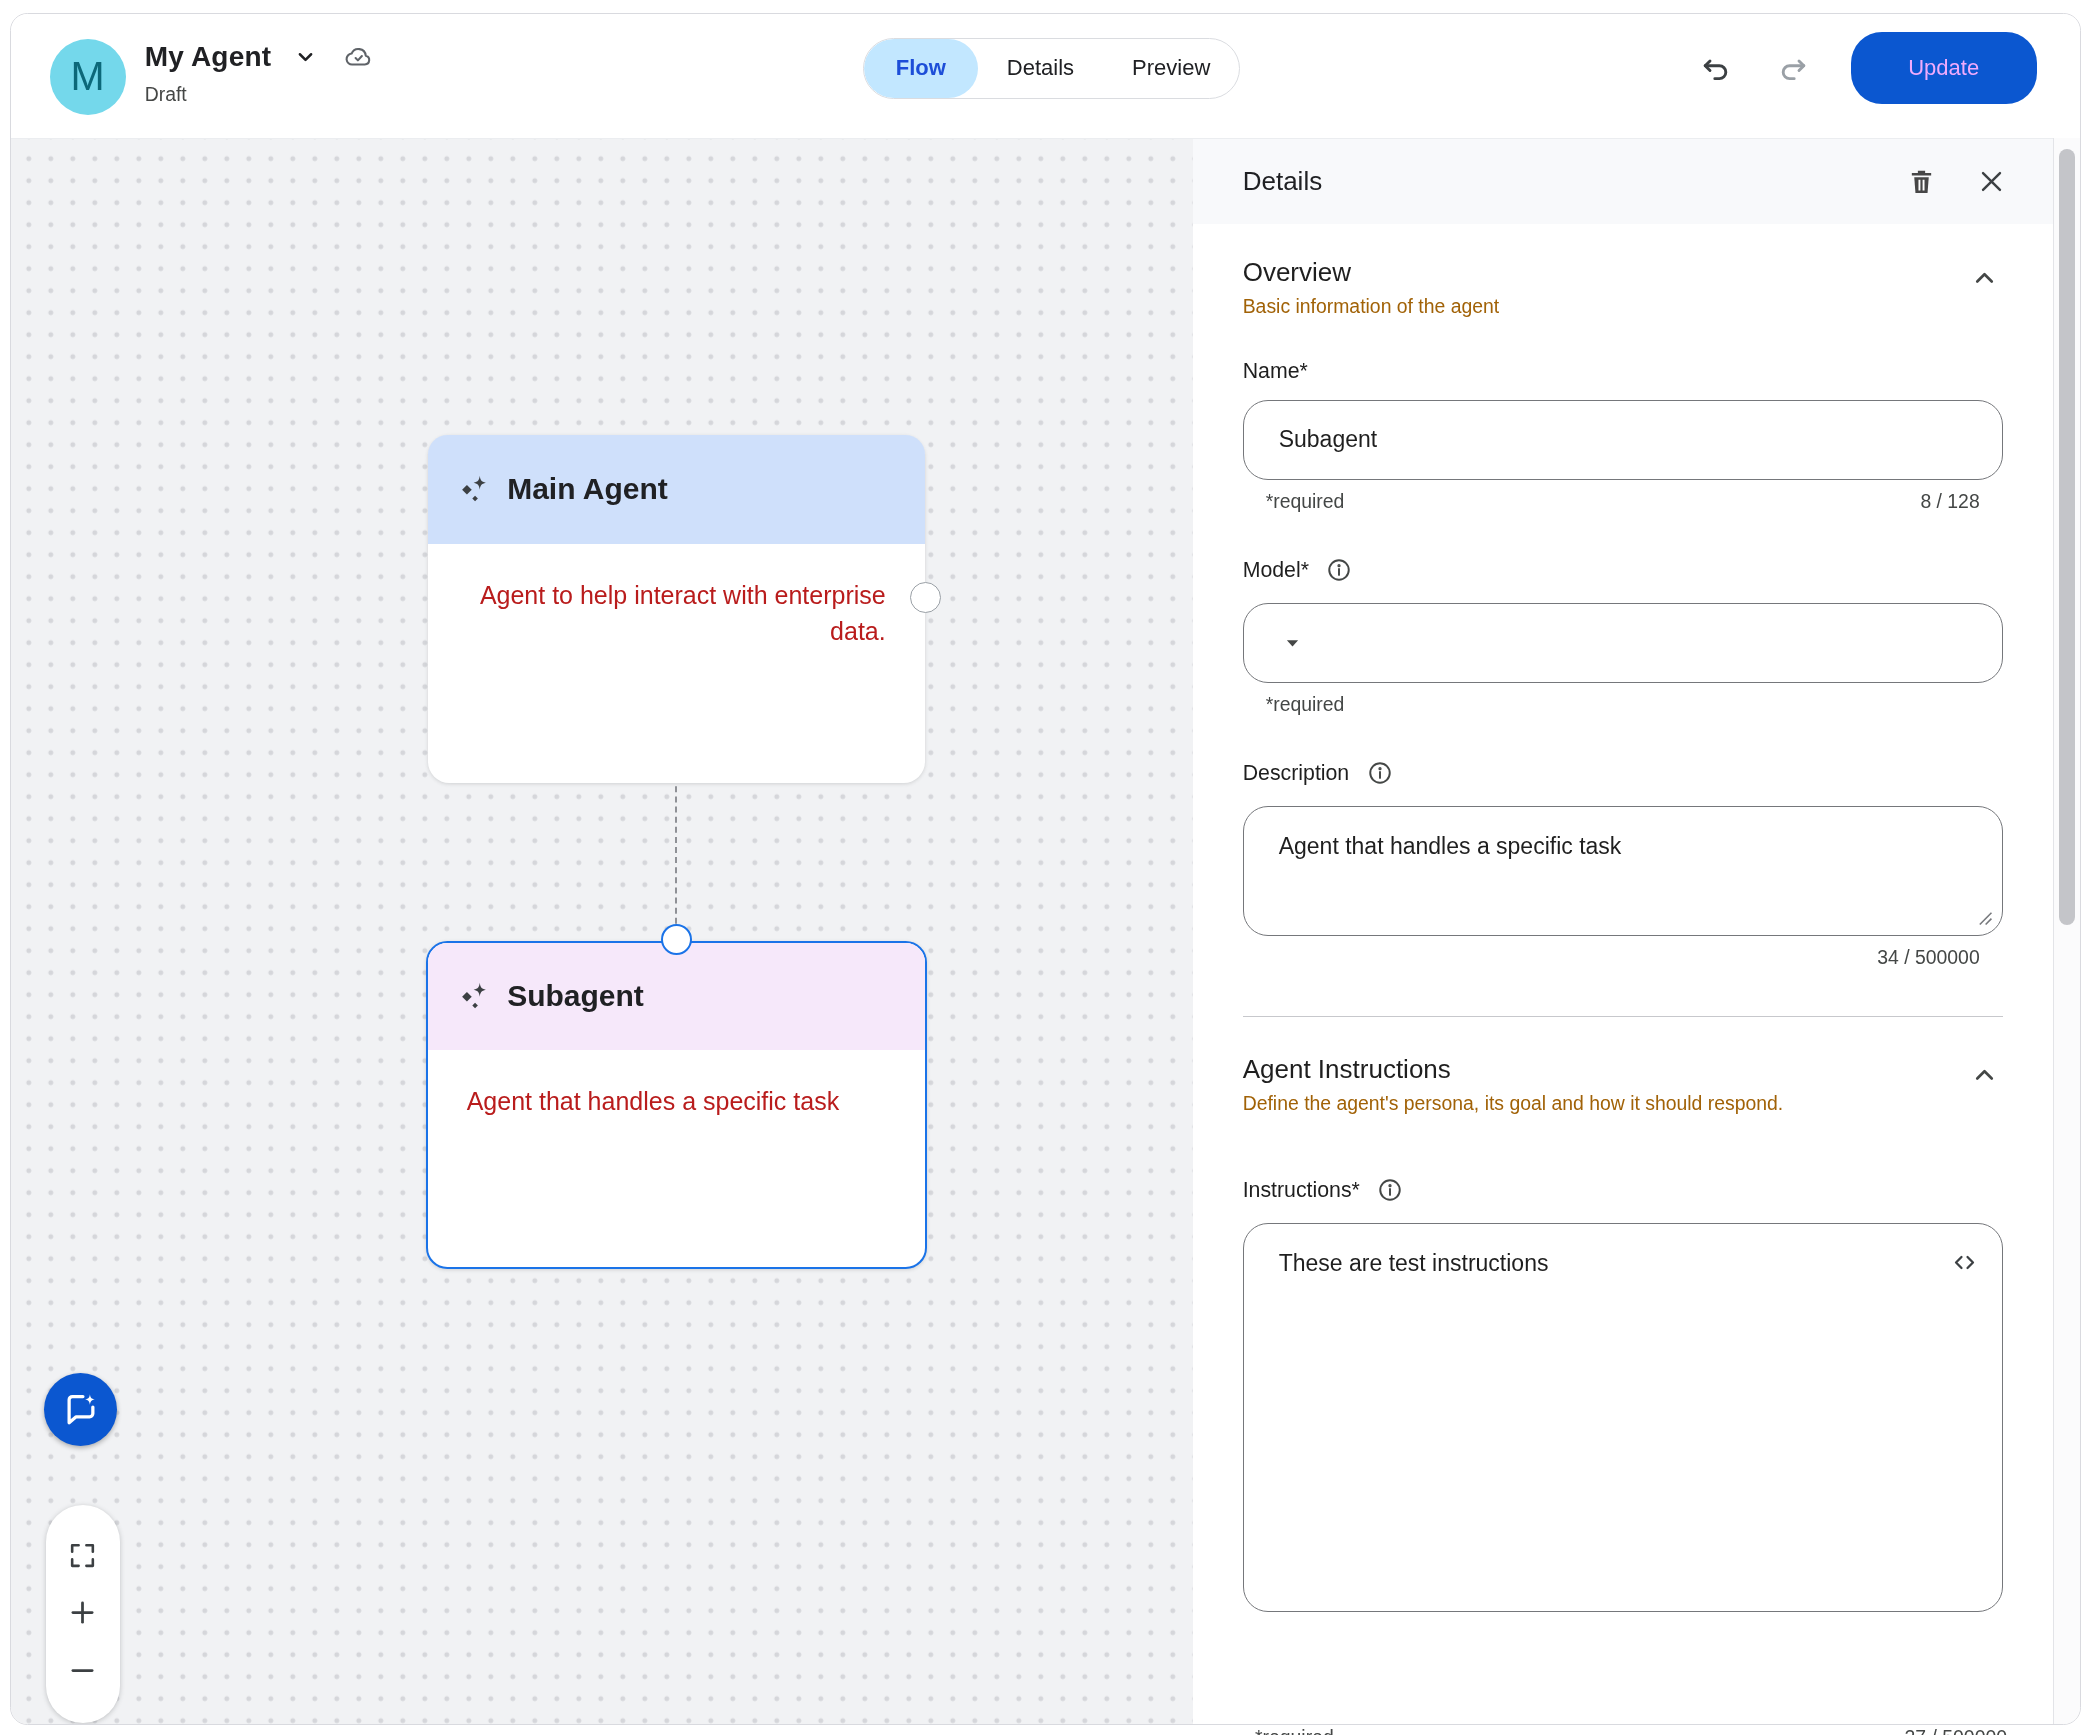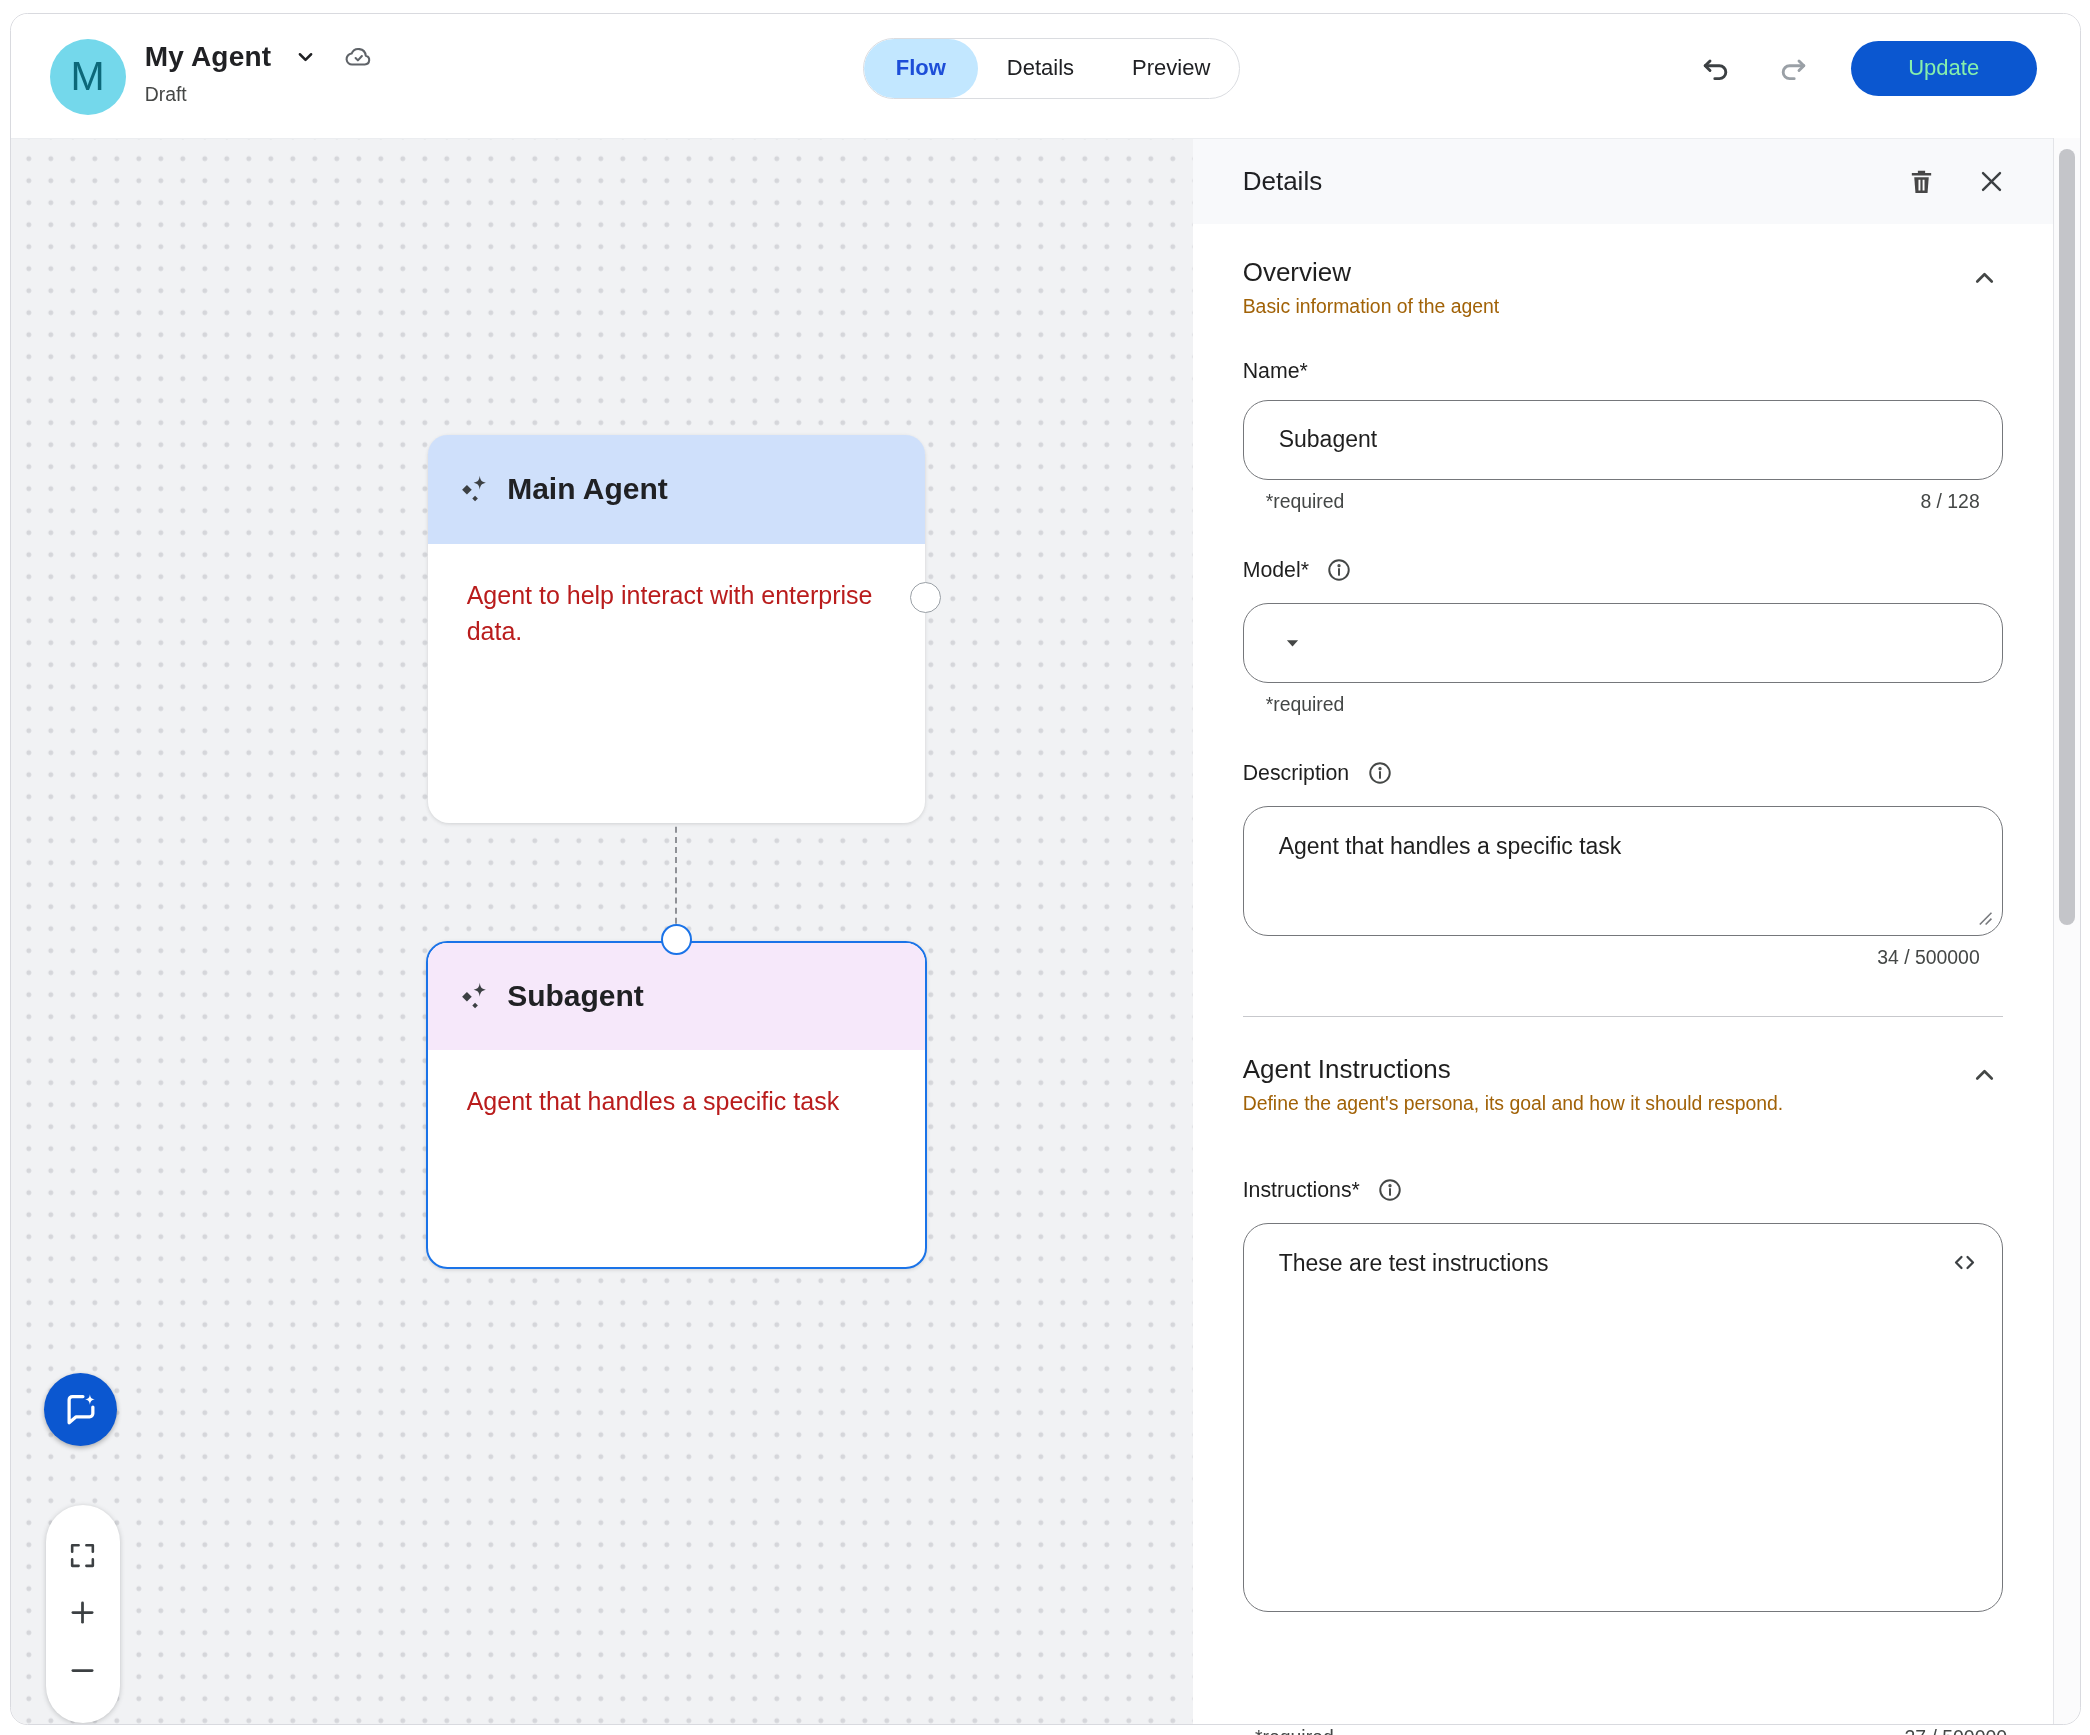--- a/index.html
+++ b/index.html
@@ -20,36 +20,36 @@
     align-items:center; justify-content:center; padding:3.9px; }
   .draft { font-size:19.4px; color:#454746; margin-top:7.8px; }
 
   .tabs { position:absolute; left:852px; top:24px; height:61px; border:1.5px solid #dadce0;
     border-radius:31px; background:#fff; display:flex; align-items:center; overflow:hidden; }
   .tab { height:100%; display:flex; align-items:center; padding:0 29px; font-size:22px;
     color:#202124; cursor:pointer; border:none; background:transparent; font-family:inherit; }
   .tab.active { background:#c2e7ff; color:#1d4ed8; font-weight:700; border-radius:31px; padding:0 32px; }
 
   .topbar-right { position:absolute; right:43px; top:24px; height:61px; display:flex; align-items:center; gap:37px; }
-  .update-btn { width:186px; height:55px; border:none; border-radius:31px; background:#0b57d0;
-    color:#86efac; font-size:22px; font-weight:500; cursor:pointer; font-family:inherit; }
+  .update-btn { width:186px; height:72px; border:none; border-radius:31px; background:#0b57d0;
+    color:#f0abfc; font-size:22px; font-weight:500; cursor:pointer; font-family:inherit; }
 
   
   .canvas { position:absolute; left:0; top:124px; width:1182px; height:1586px;
     background-color:#f1f2f4;
     background-image:radial-gradient(#d5d6da 2.2px, transparent 2.8px);
     background-size:22px 22px; background-position:6.8px 8.7px;
     border-top:1px solid #ebedf0; }
   .node { position:absolute; background:#fff; border-radius:21.3px;
     box-shadow:0 1px 3.9px rgba(60,64,67,.18); }
   .node-header { height:109px; display:flex; align-items:center; padding:0 29px;
     border-radius:19.4px 19.4px 0 0; gap:15.5px; }
   .node-title { font-size:30px; font-weight:700; color:#202124; }
   .node-body { padding:33px 39px; font-size:25px; color:#b91c1c; line-height:36px; }
-  .node-main { left:417px; top:296px; width:497px; height:388px; }
+  .node-main { left:417px; top:296px; width:497px; height:348px;text-align:right; }
   .node-main .node-header { background:#cfe0fb; }
   .node-sub { left:415px; top:802px; width:501px; height:328px; border:2.4px solid #1a73e8; }
   .node-sub .node-header { background:#f6e8fa; height:107px; }
   .handle { position:absolute; width:31px; height:31px; border-radius:50%; background:#fff; cursor:crosshair; }
   .handle-right { right:-16.5px; top:147px; border:1.9px solid #9aa0a6; }
   .handle-top { left:50%; top:-18.4px; margin-left:-15.5px; border:2.9px solid #1a73e8; }
   .edge { position:absolute; left:664px; top:617px; height:188px; width:0;
     border-left:2.9px dashed #8f9196; }
 
   .fab { position:absolute; left:33px; top:1234px; width:73px; height:73px; border-radius:50%;

